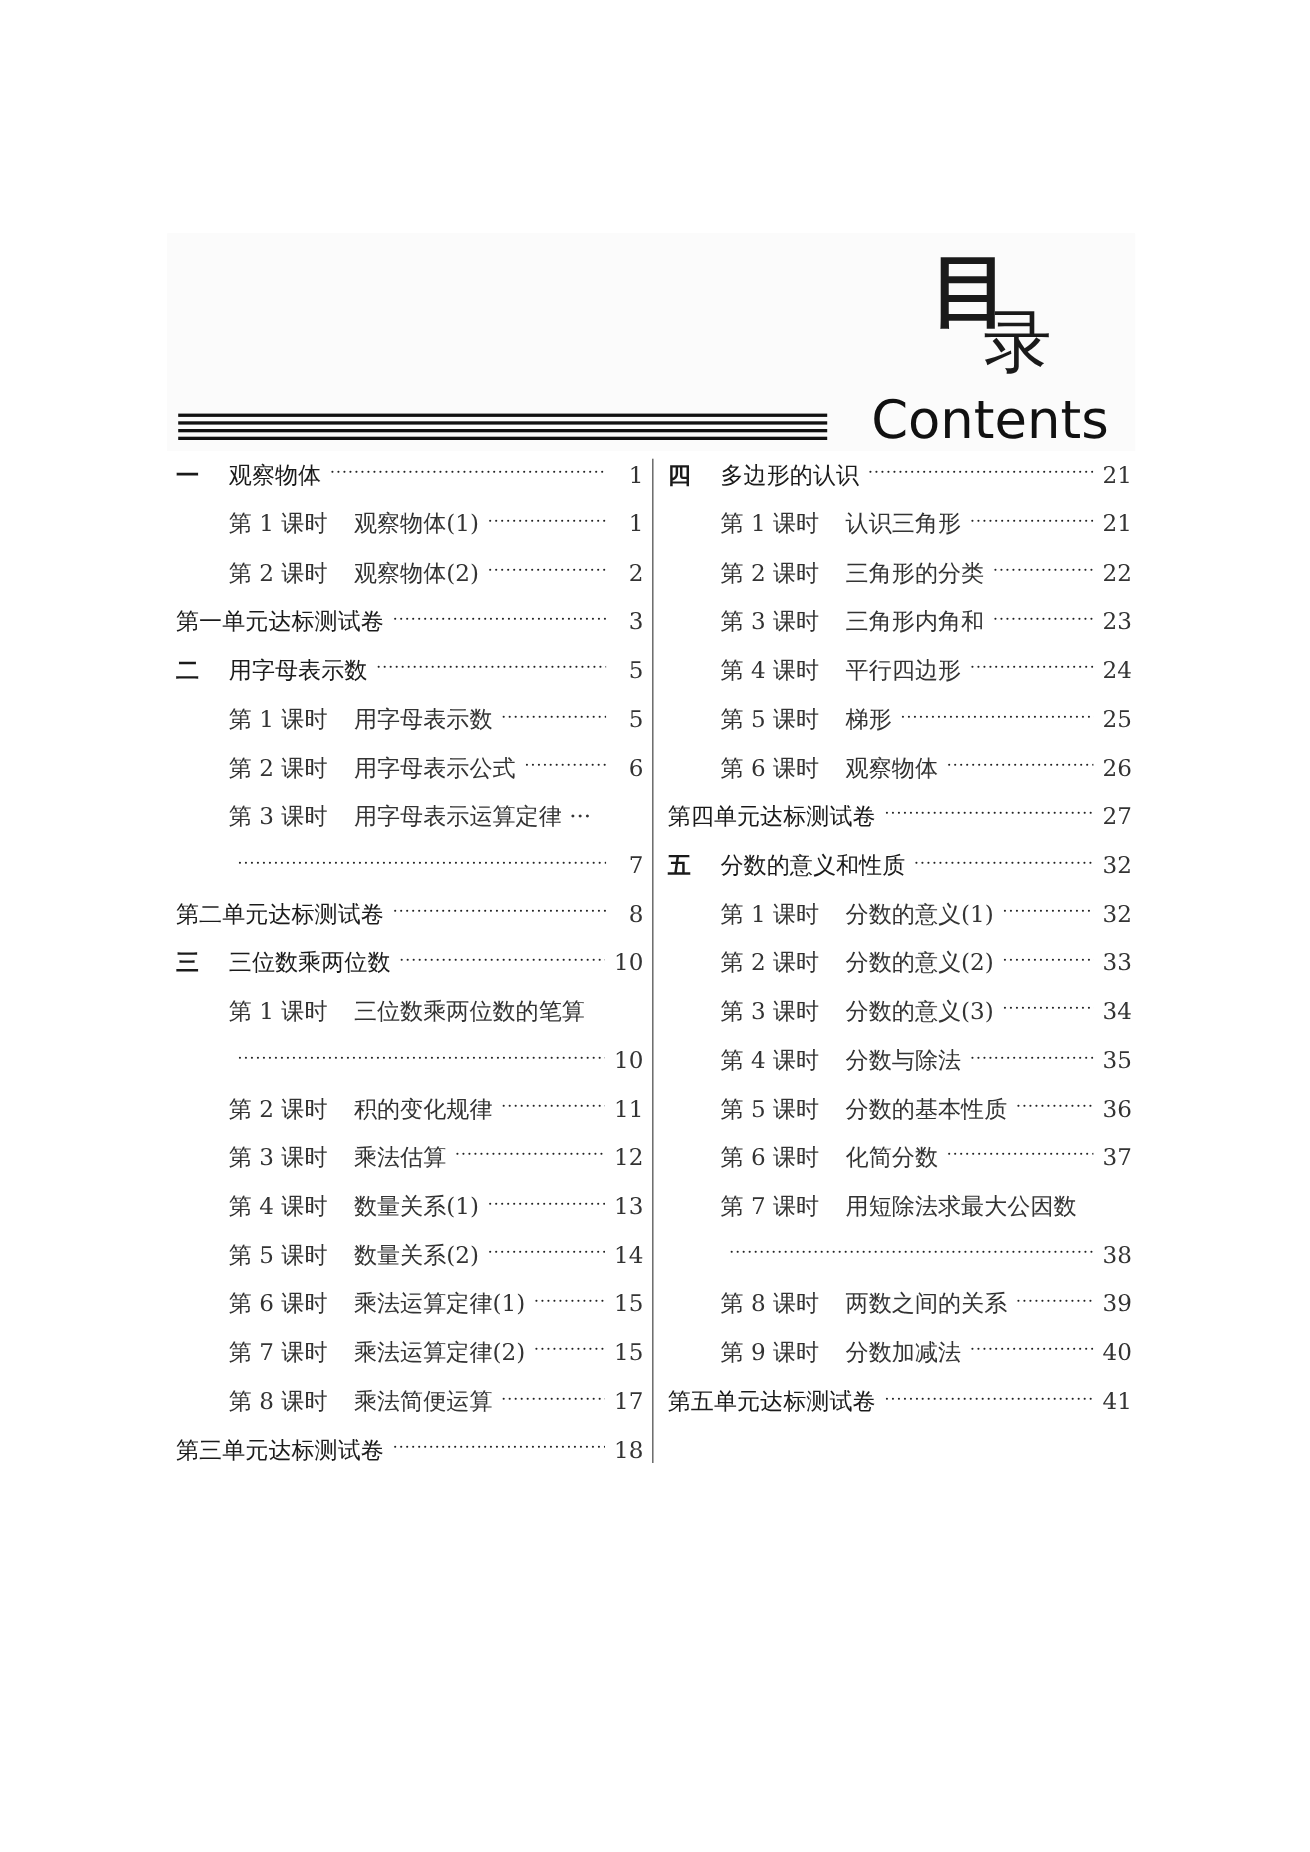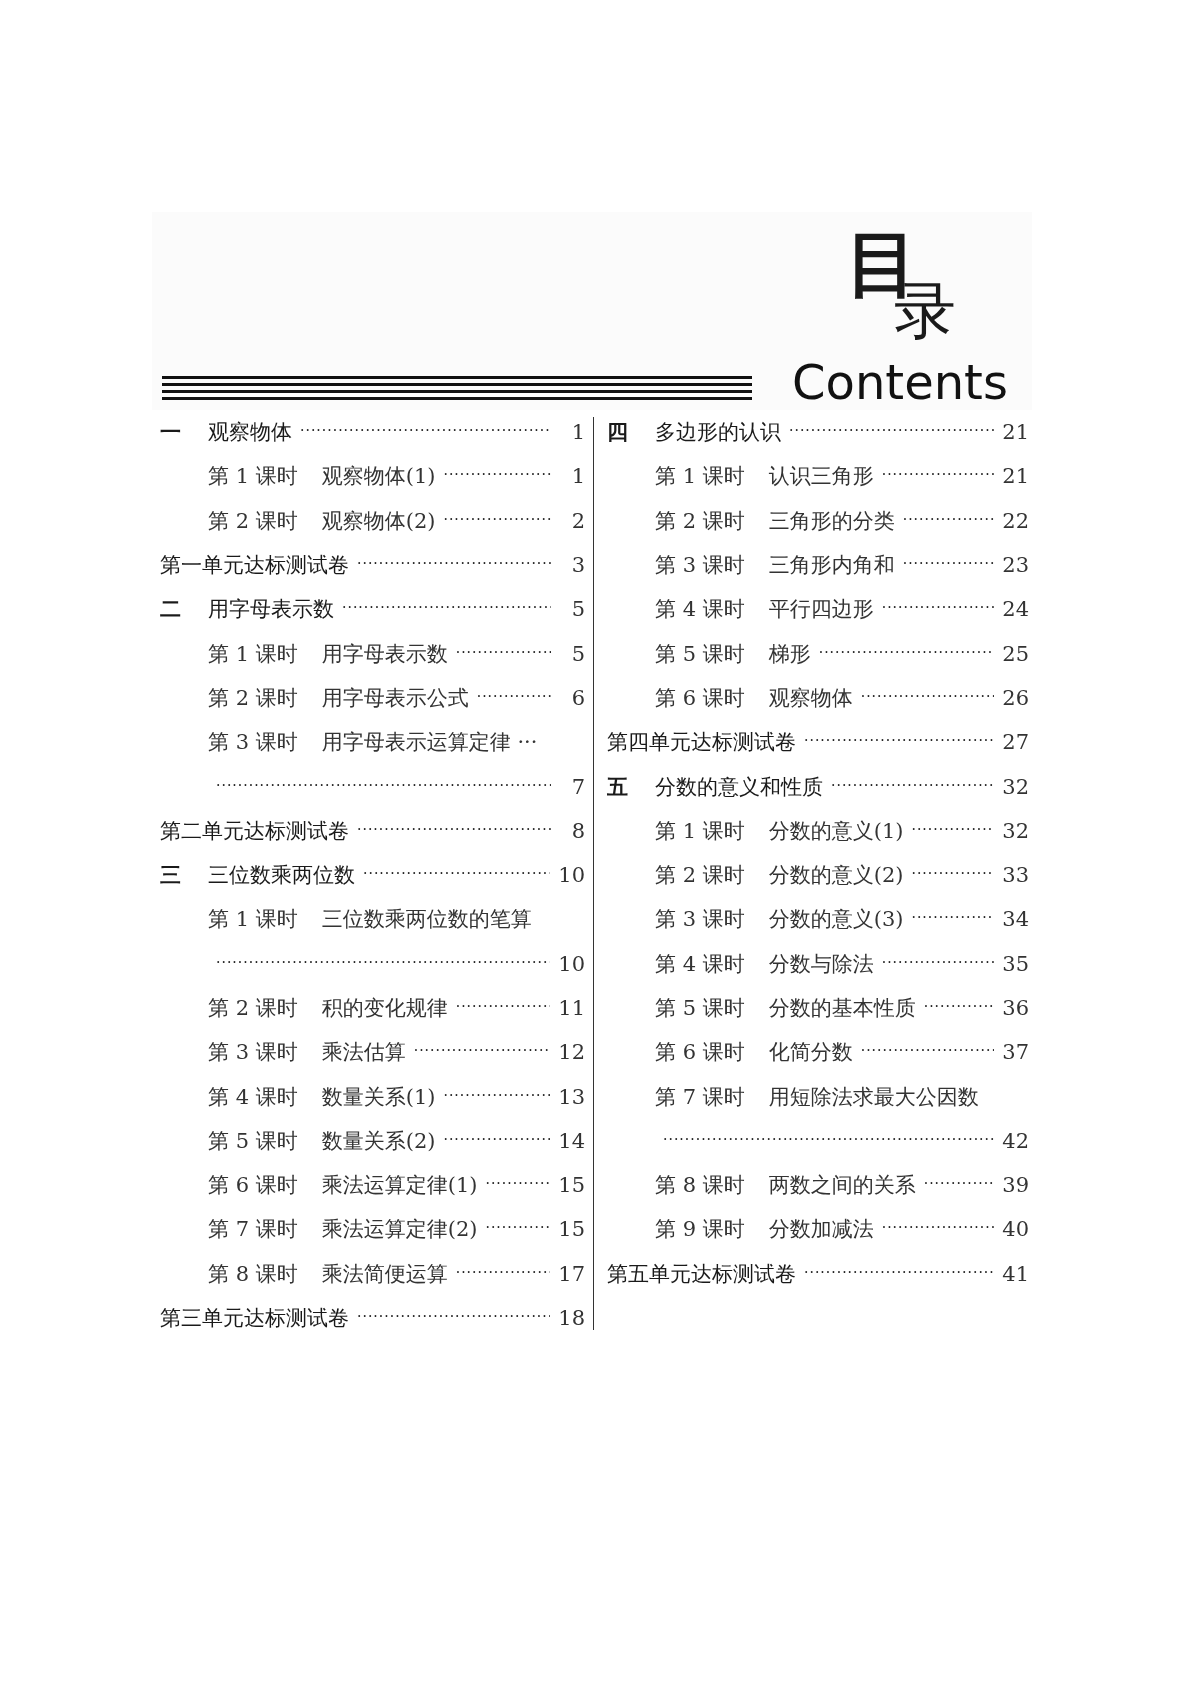--- a/index.html
+++ b/index.html
@@ -272,21 +272,21 @@
       <span class="lesson-title">化简分数</span>
       <span class="leader"></span>
       <span class="page">37</span>
     </div>
     <div class="row lesson">
       <span class="lesson-no">第 7 课时</span>
       <span class="lesson-title">用短除法求最大公因数</span>
     </div>
     <div class="row cont">
       <span class="leader"></span>
-      <span class="page">42</span>
+      <span class="page">38</span>
     </div>
     <div class="row lesson">
       <span class="lesson-no">第 8 课时</span>
       <span class="lesson-title">两数之间的关系</span>
       <span class="leader"></span>
       <span class="page">39</span>
     </div>
     <div class="row lesson">
       <span class="lesson-no">第 9 课时</span>
       <span class="lesson-title">分数加减法</span>

